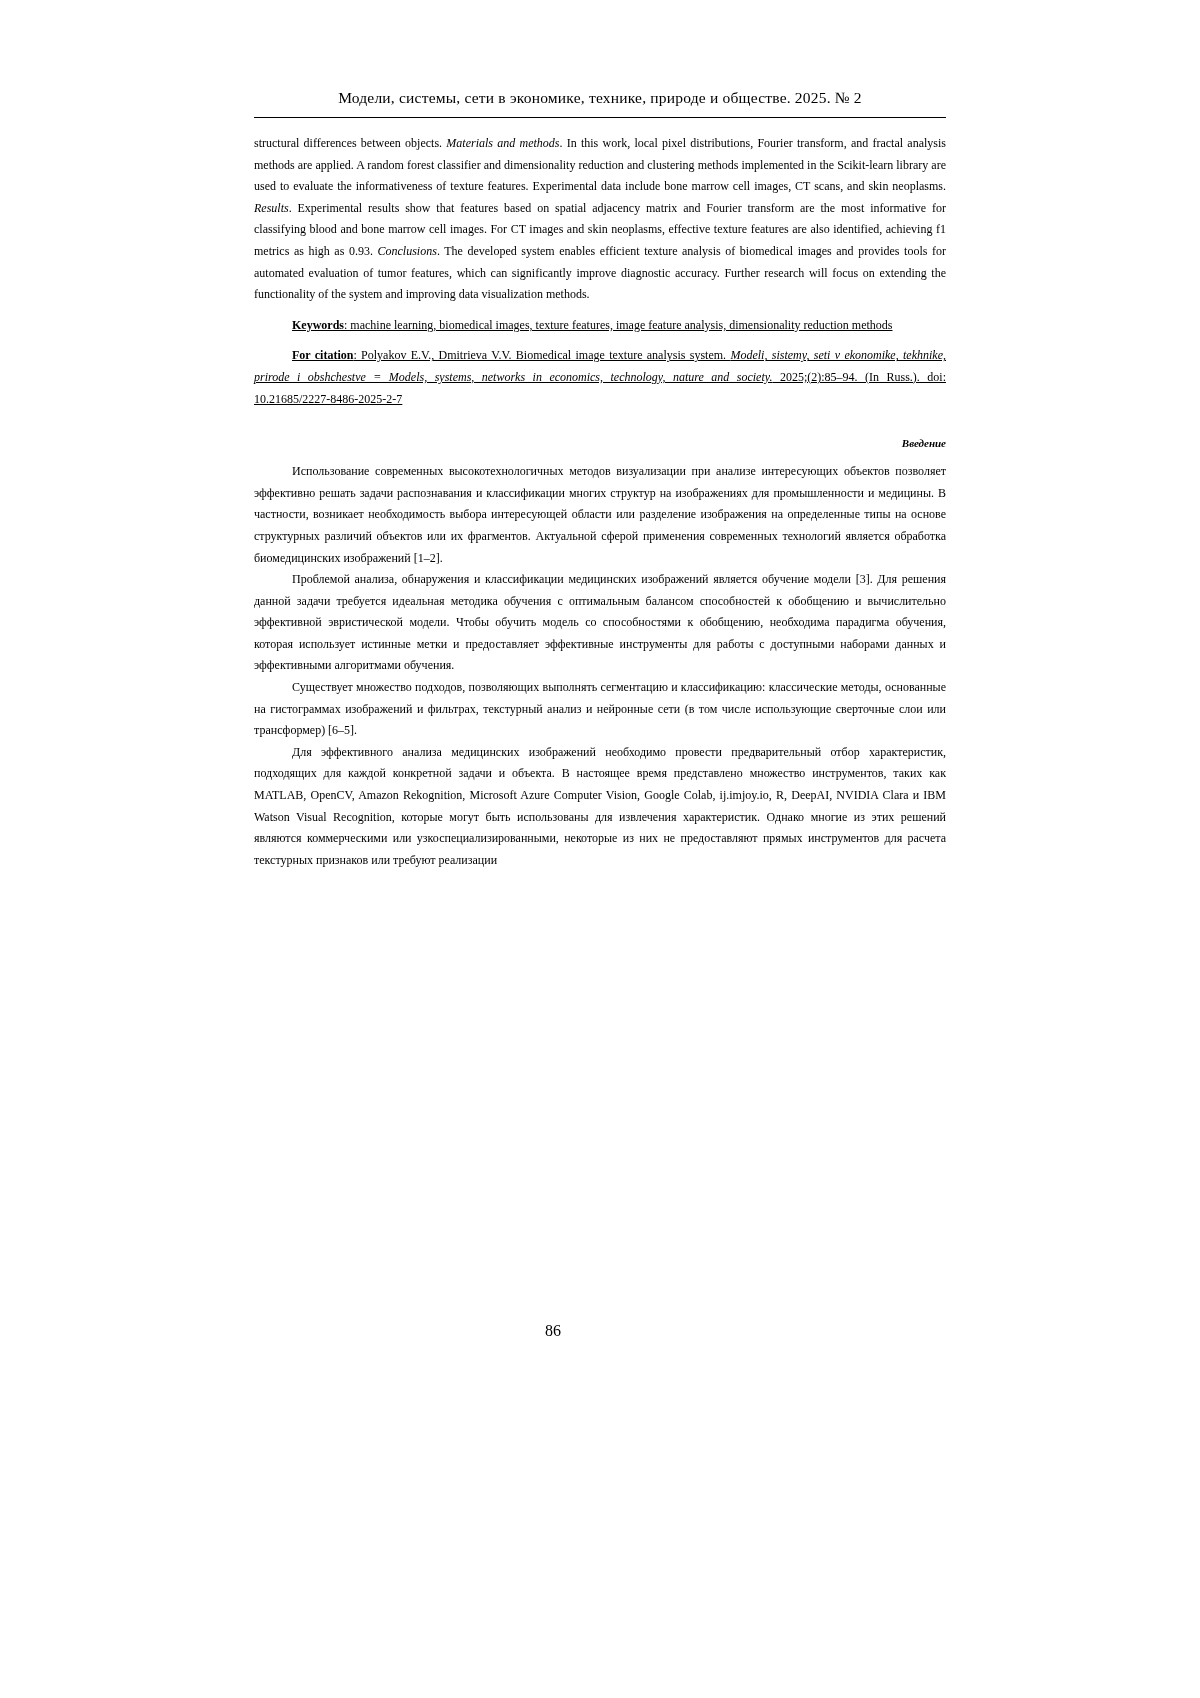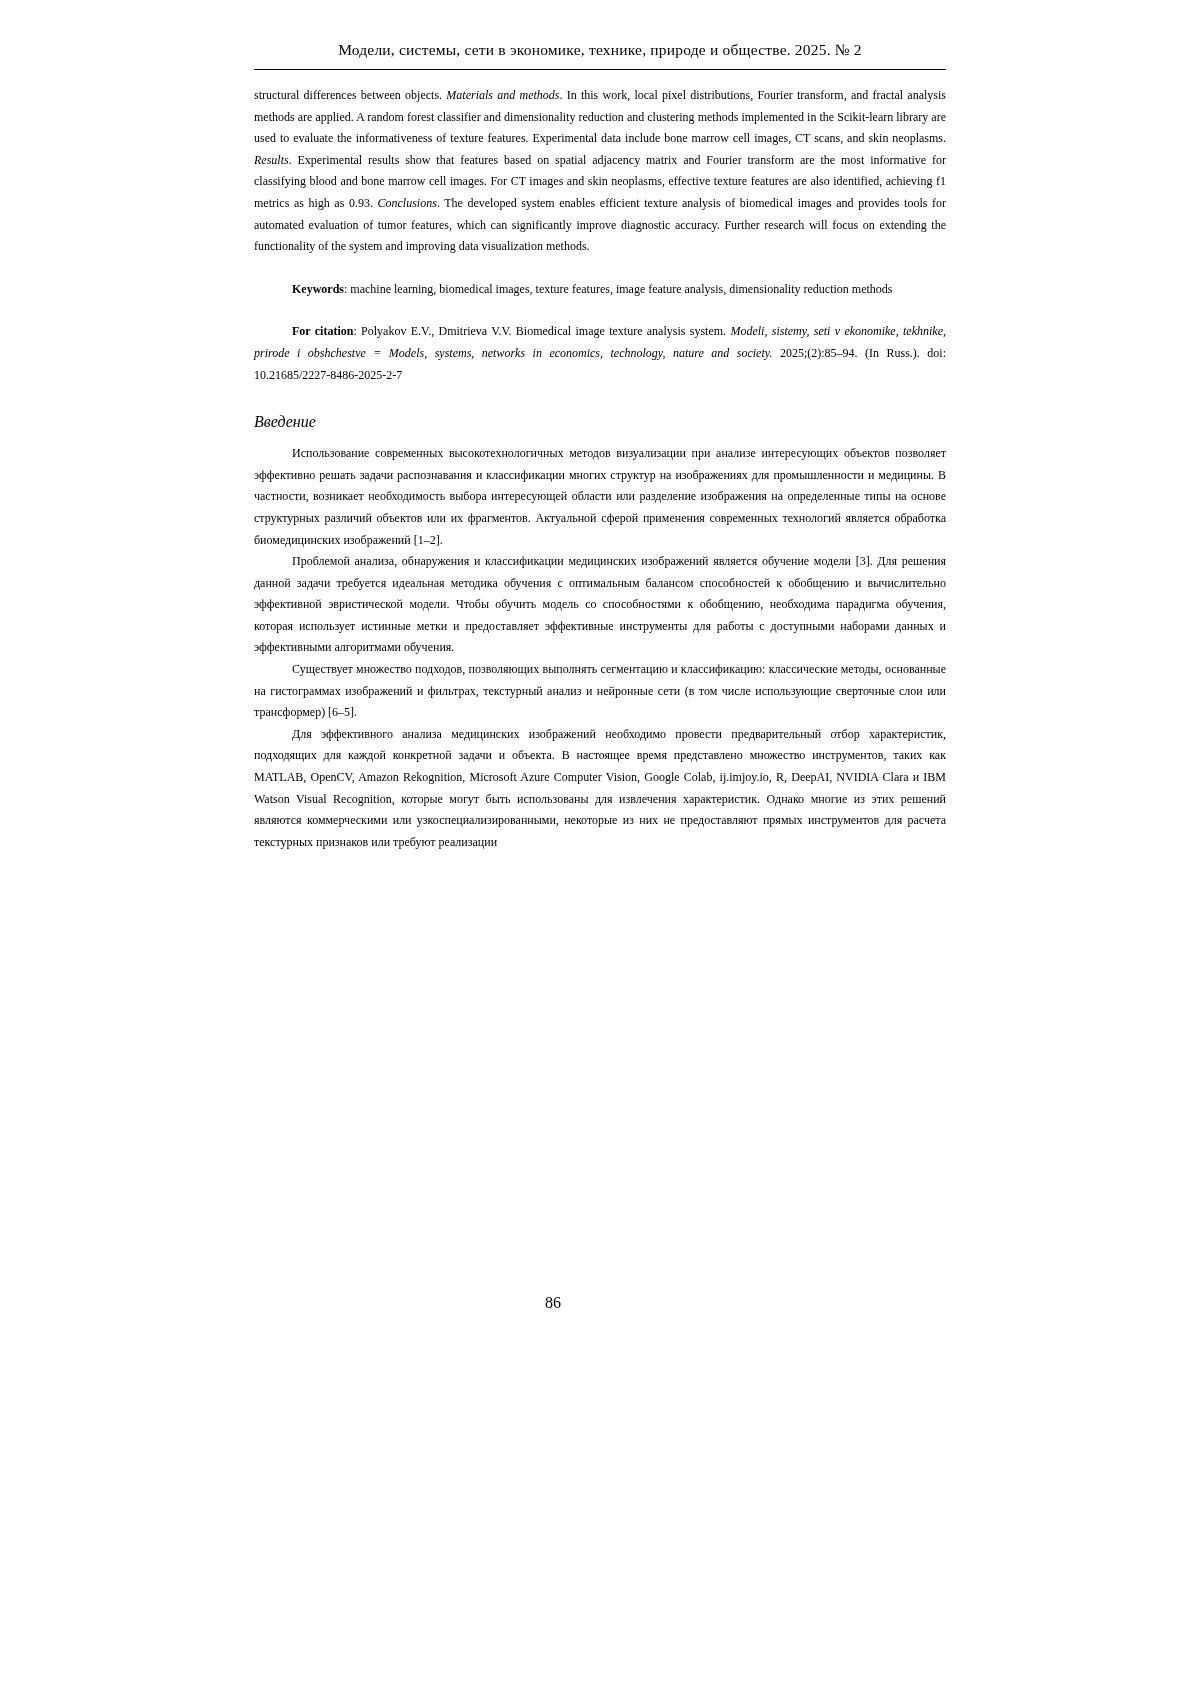--- a/index.html
+++ b/index.html
@@ -17,21 +17,21 @@
   .page {
     position: relative;
     width: 1200px;
     height: 1698px;
     background: #ffffff;
     overflow: hidden;
   }
   .content {
     width: 692px;
     margin: 0 auto;
-    padding-top: 40px;
+    padding-top: 88px;
   }
   .running-header {
     text-align: center;
     font-size: 15.5px;
     line-height: 20px;
     margin-bottom: 9px;
     letter-spacing: 0.2px;
   }
   .header-rule {
     border: none;
@@ -42,34 +42,35 @@
     font-size: 12px;
     line-height: 21.6px;
     text-align: justify;
     margin: 0;
     hyphens: auto;
   }
   .body-par.indent {
     text-indent: 38px;
   }
   .body-par.spaced {
-    margin-top: 21px;
+    margin-top: 9px;
+    text-decoration: underline;
   }
   .section-title {
-    font-size: 16px;
-    font-weight: normal;
+    font-size: 11px;
+    font-weight: bold;
     font-style: italic;
-    text-align: left;
+    text-align: right;
     margin: 27px 0 12px 0;
   }
   .i { font-style: italic; }
   .b { font-weight: bold; }
   .page-number {
     position: absolute;
-    top: 1292px;
+    top: 1320px;
     left: 0;
     width: 1106px;
     text-align: center;
     font-size: 16px;
     line-height: 21.6px;
   }
 </style>
 </head>
 <body>
 

